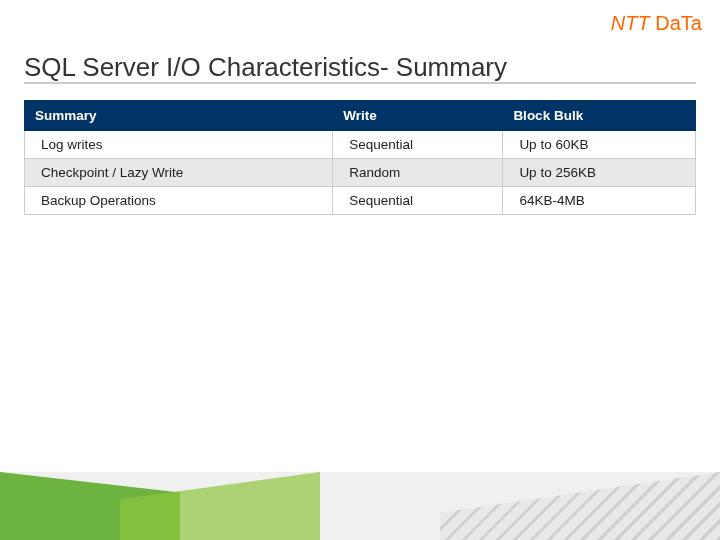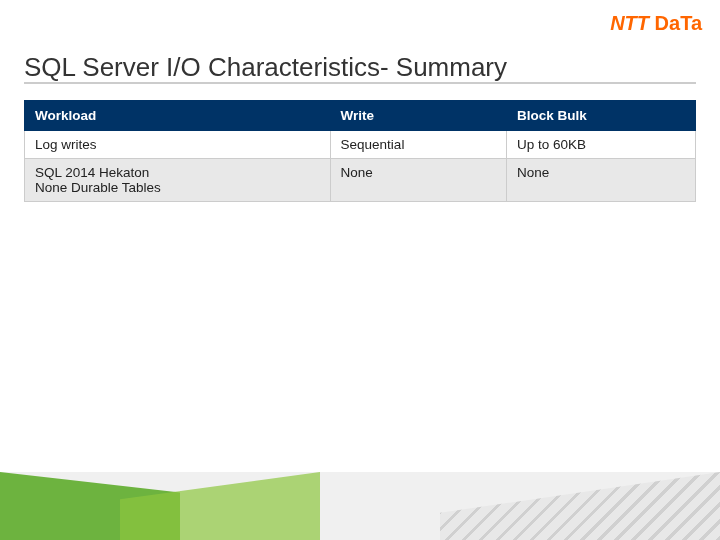--- a/index.html
+++ b/index.html
@@ -60,21 +60,21 @@
     thead tr th {
       background-color: #003366;
       color: #ffffff;
       padding: 7px 10px;
       text-align: left;
       font-weight: bold;
       border: 1px solid #003366;
     }
 
     tbody tr td {
-      padding: 6px 10px;
+      padding: 6px 16px;
       border: 1px solid #cccccc;
       vertical-align: top;
       color: #222222;
     }
 
     tbody tr:nth-child(odd) td {
       background-color: #ffffff;
     }
 
     tbody tr:nth-child(even) td {
@@ -125,21 +125,21 @@
         #d0d0d0 3px,
         #e8e8e8 3px,
         #e8e8e8 12px
       );
       clip-path: polygon(0 60%, 100% 0%, 100% 100%, 0 100%);
     }
 
     
     .logo-text {
       font-size: 20px;
-      font-weight: 700;
+      font-weight: 400;
       font-style: italic;
       letter-spacing: 0px;
       margin-left: 36px;
     }
     .ntt-part { color: #ff6600; }
     .data-part {
       color: #ff6600;
       font-style: normal;
     }
   </style>
@@ -154,35 +154,40 @@
 </div>
 
 <h1 class="page-title">SQL Server I/O Characteristics- Summary</h1>
 
 <div class="divider"></div>
 
 <div class="table-container">
   <table>
     <thead>
       <tr>
-        <th>Workload</th>
+        <th>Summary</th>
         <th>Write</th>
         <th>Block Bulk</th>
       </tr>
     </thead>
     <tbody id="table-body">
     <tr>
           <td>Log writes</td>
           <td>Sequential</td>
           <td>Up to 60KB</td>
         </tr>
         <tr>
-          <td>SQL 2014 Hekaton<br>None Durable Tables</td>
-          <td>None</td>
-          <td>None</td>
+          <td>Checkpoint / Lazy Write</td>
+          <td>Random</td>
+          <td>Up to 256KB</td>
+        </tr>
+        <tr>
+          <td>Backup Operations</td>
+          <td>Sequential</td>
+          <td>64KB-4MB</td>
         </tr>
       </tbody>
   </table>
 </div>
 
 <div class="bottom-deco">
   <div class="deco-green-bar"></div>
   <div class="deco-light-green"></div>
   <div class="deco-gray-lines"></div>
 </div>

